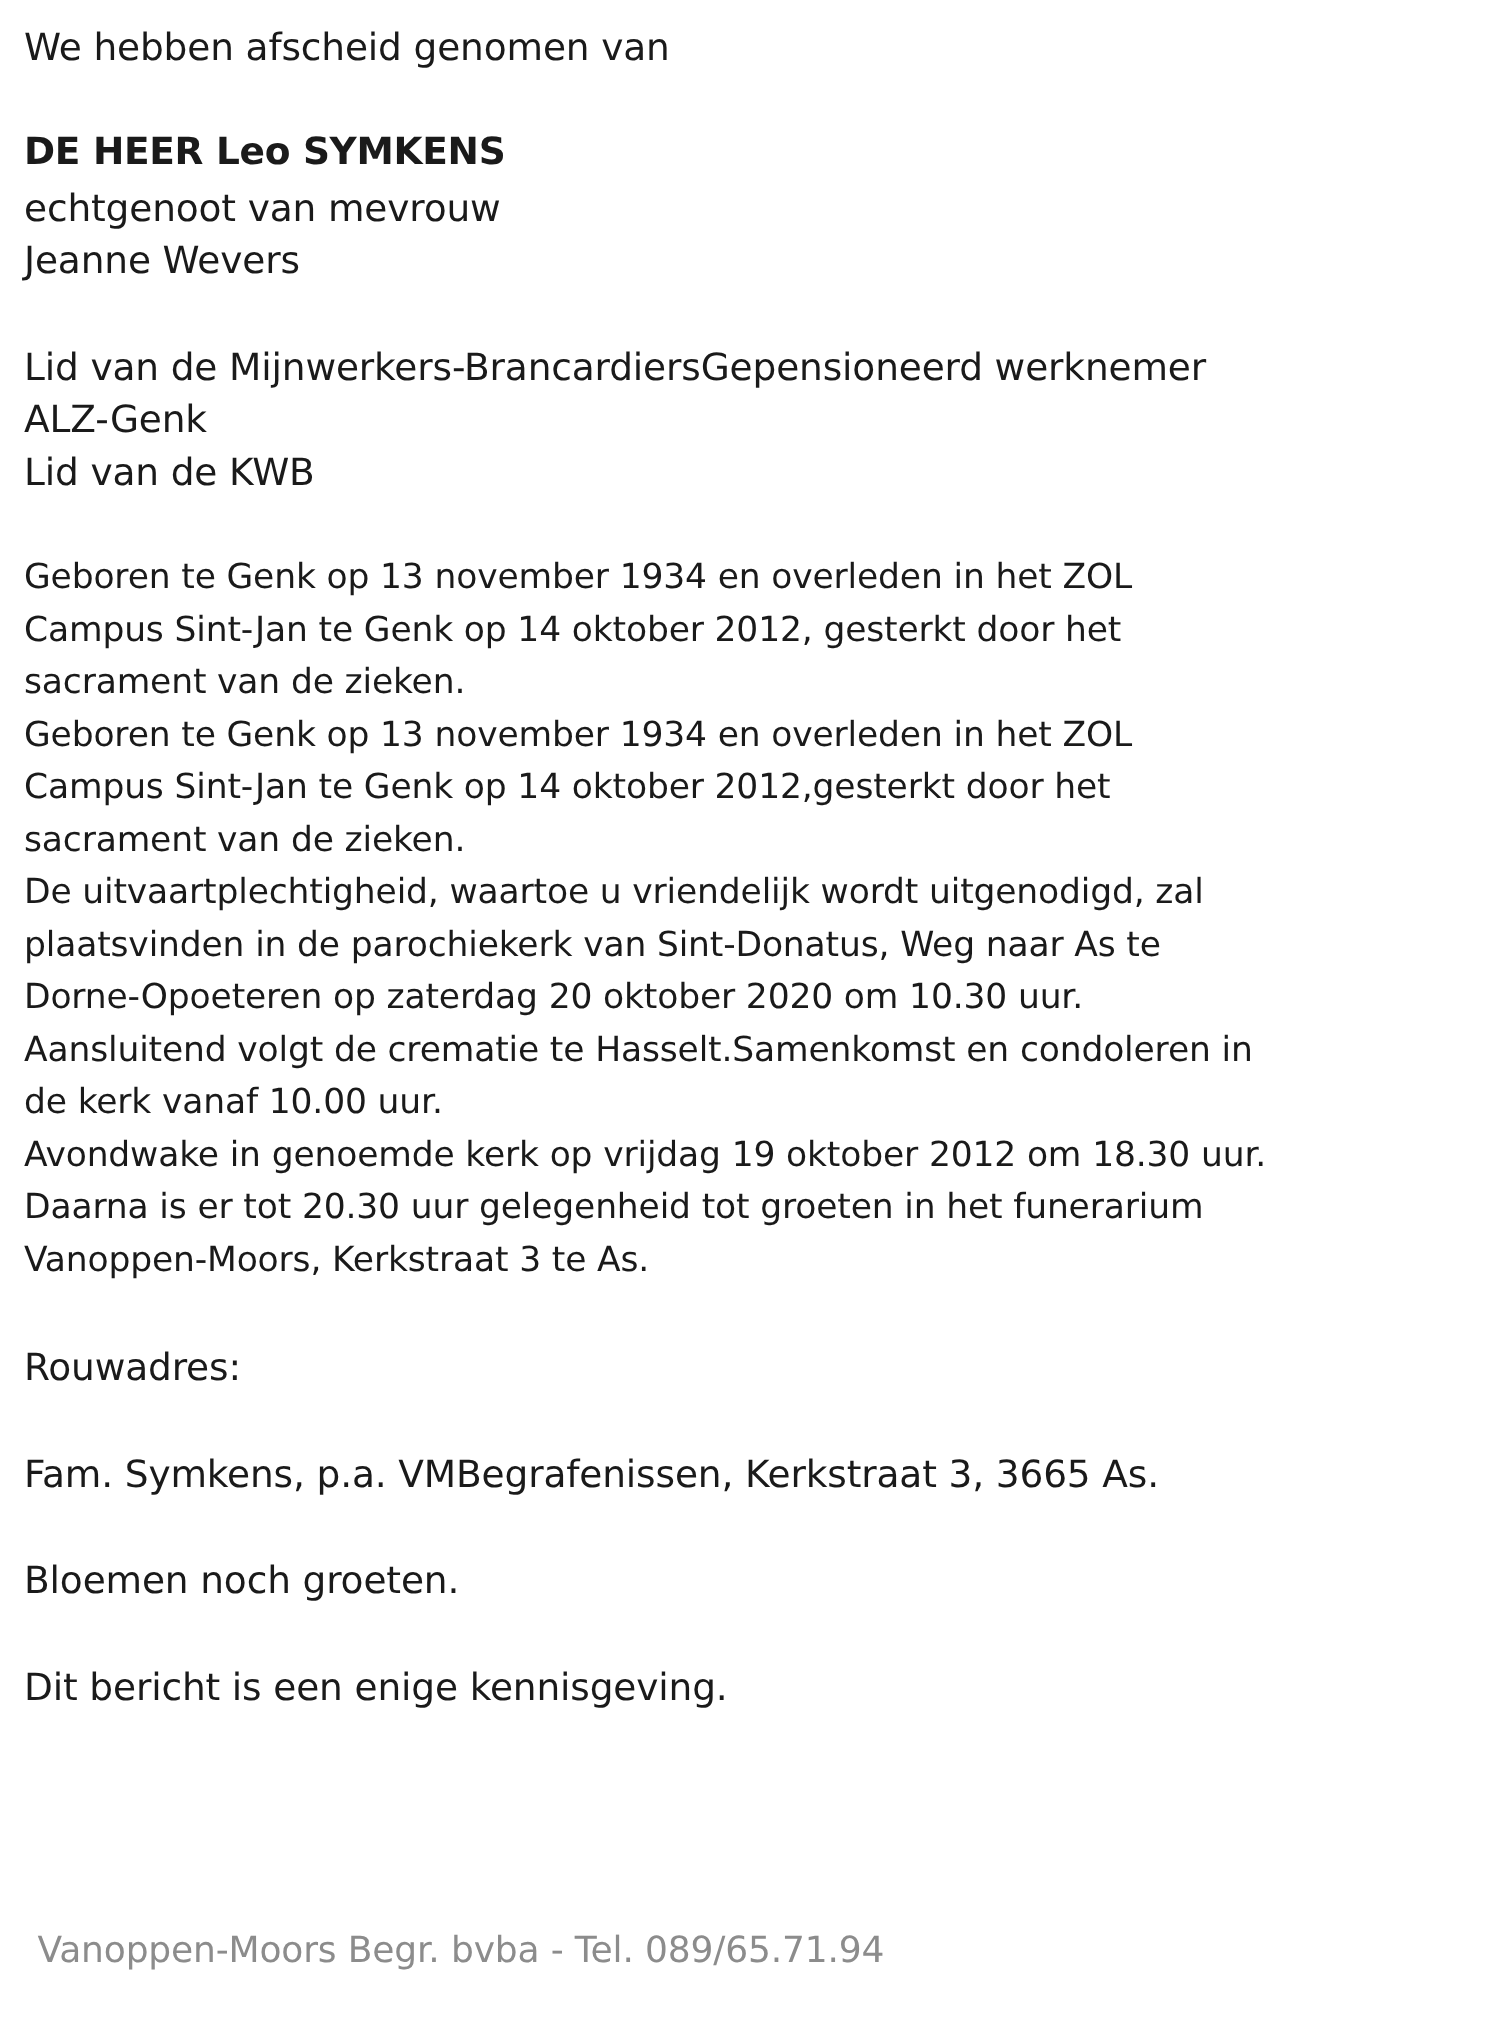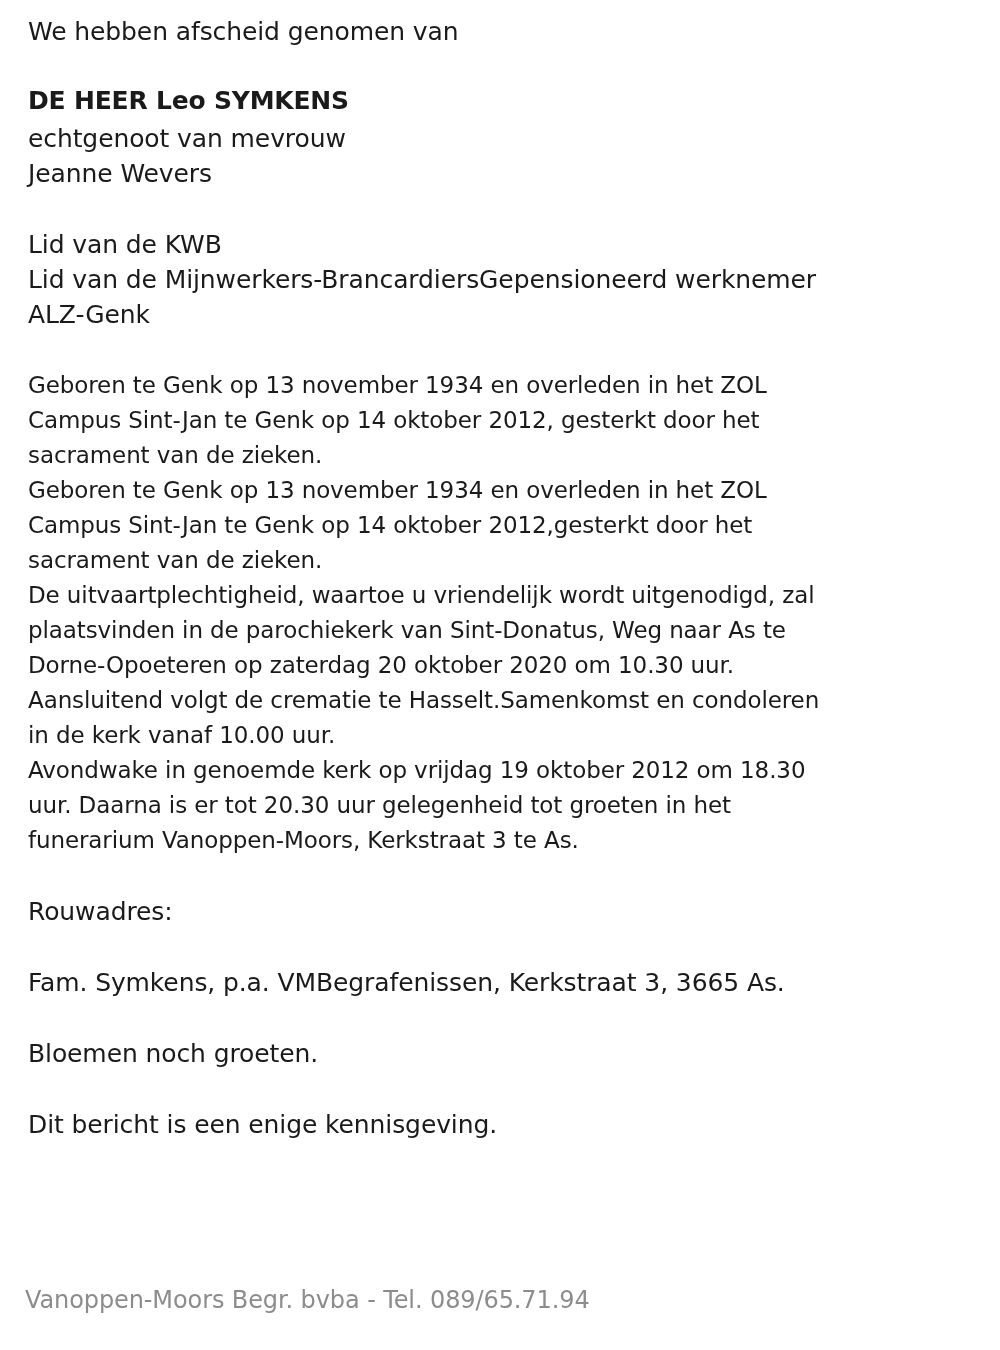--- a/index.html
+++ b/index.html
@@ -11,21 +11,21 @@
     width: 1000px;
     height: 1350px;
     font-family: "DejaVu Sans", sans-serif;
     color: #1a1a1a;
     overflow: hidden;
   }
   .page {
     box-sizing: border-box;
     width: 856px;
     height: 1350px;
-    padding: 14px 10px 0 28px;
+    padding: 14px 10px 0 16px;
     position: relative;
   }
   .line {
     font-size: 25px;
     line-height: 35px;
     letter-spacing: -0.1px;
     white-space: pre-wrap;
   }
   .para {
     font-size: 23px;
@@ -59,22 +59,22 @@
 
   <div class="spacer-md"></div>
 
   <div class="name">DE HEER Leo SYMKENS</div>
 
   <div class="line">echtgenoot van mevrouw</div>
   <div class="line">Jeanne Wevers</div>
 
   <div class="spacer-lg"></div>
 
+  <div class="line">Lid van de Mijnwerkers-BrancardiersGepensioneerd werknemer ALZ-Genk</div>
   <div class="line">Lid van de KWB</div>
-  <div class="line">Lid van de Mijnwerkers-BrancardiersGepensioneerd werknemer ALZ-Genk</div>
 
   <div class="spacer-lg"></div>
 
   <div class="para">Geboren te Genk op 13 november 1934 en overleden in het ZOL Campus Sint-Jan te Genk op 14 oktober 2012, gesterkt door het sacrament van de zieken.</div>
   <div class="para">Geboren te Genk op 13 november 1934 en overleden in het ZOL Campus Sint-Jan te Genk op 14 oktober 2012,gesterkt door het sacrament van de zieken.</div>
   <div class="para">De uitvaartplechtigheid, waartoe u vriendelijk wordt uitgenodigd, zal plaatsvinden in de parochiekerk van Sint-Donatus, Weg naar As te Dorne-Opoeteren op zaterdag 20 oktober 2020 om 10.30 uur. Aansluitend volgt de crematie te Hasselt.Samenkomst en condoleren in de kerk vanaf 10.00 uur.</div>
   <div class="para">Avondwake in genoemde kerk op vrijdag 19 oktober 2012 om 18.30 uur. Daarna is er tot 20.30 uur gelegenheid tot groeten in het funerarium Vanoppen-Moors, Kerkstraat 3 te As.</div>
 
   <div class="spacer-lg"></div>
 

